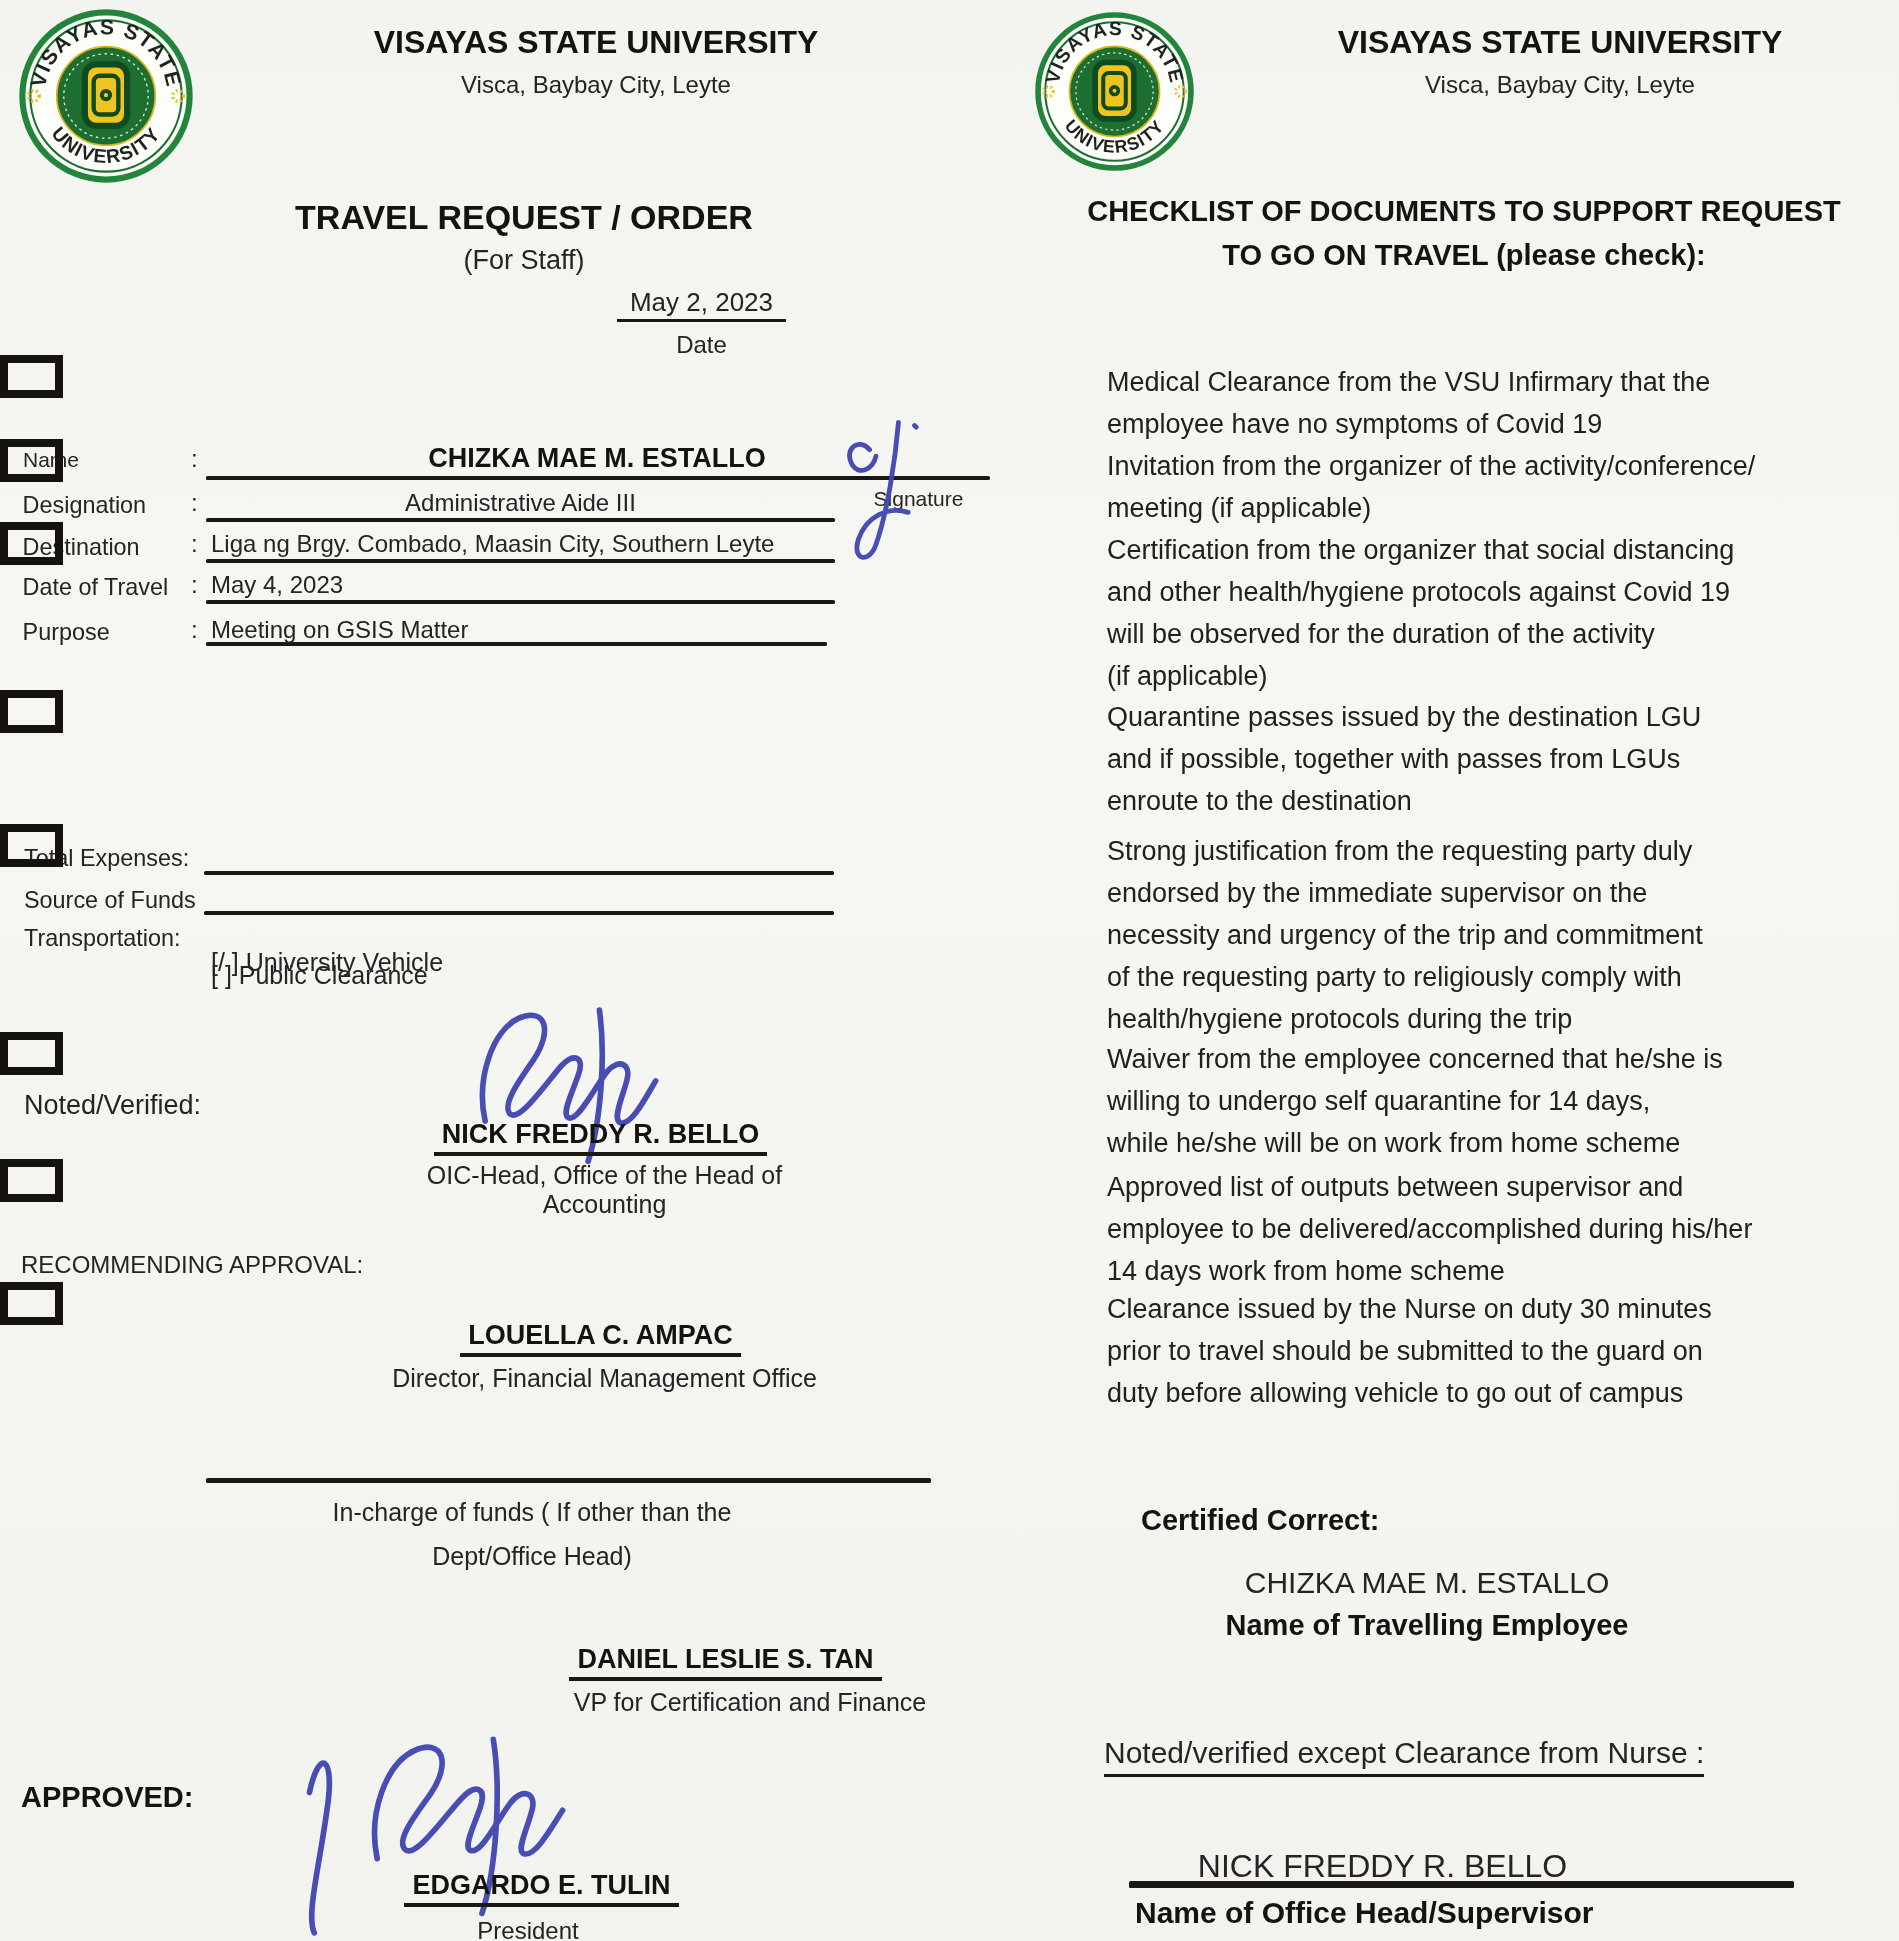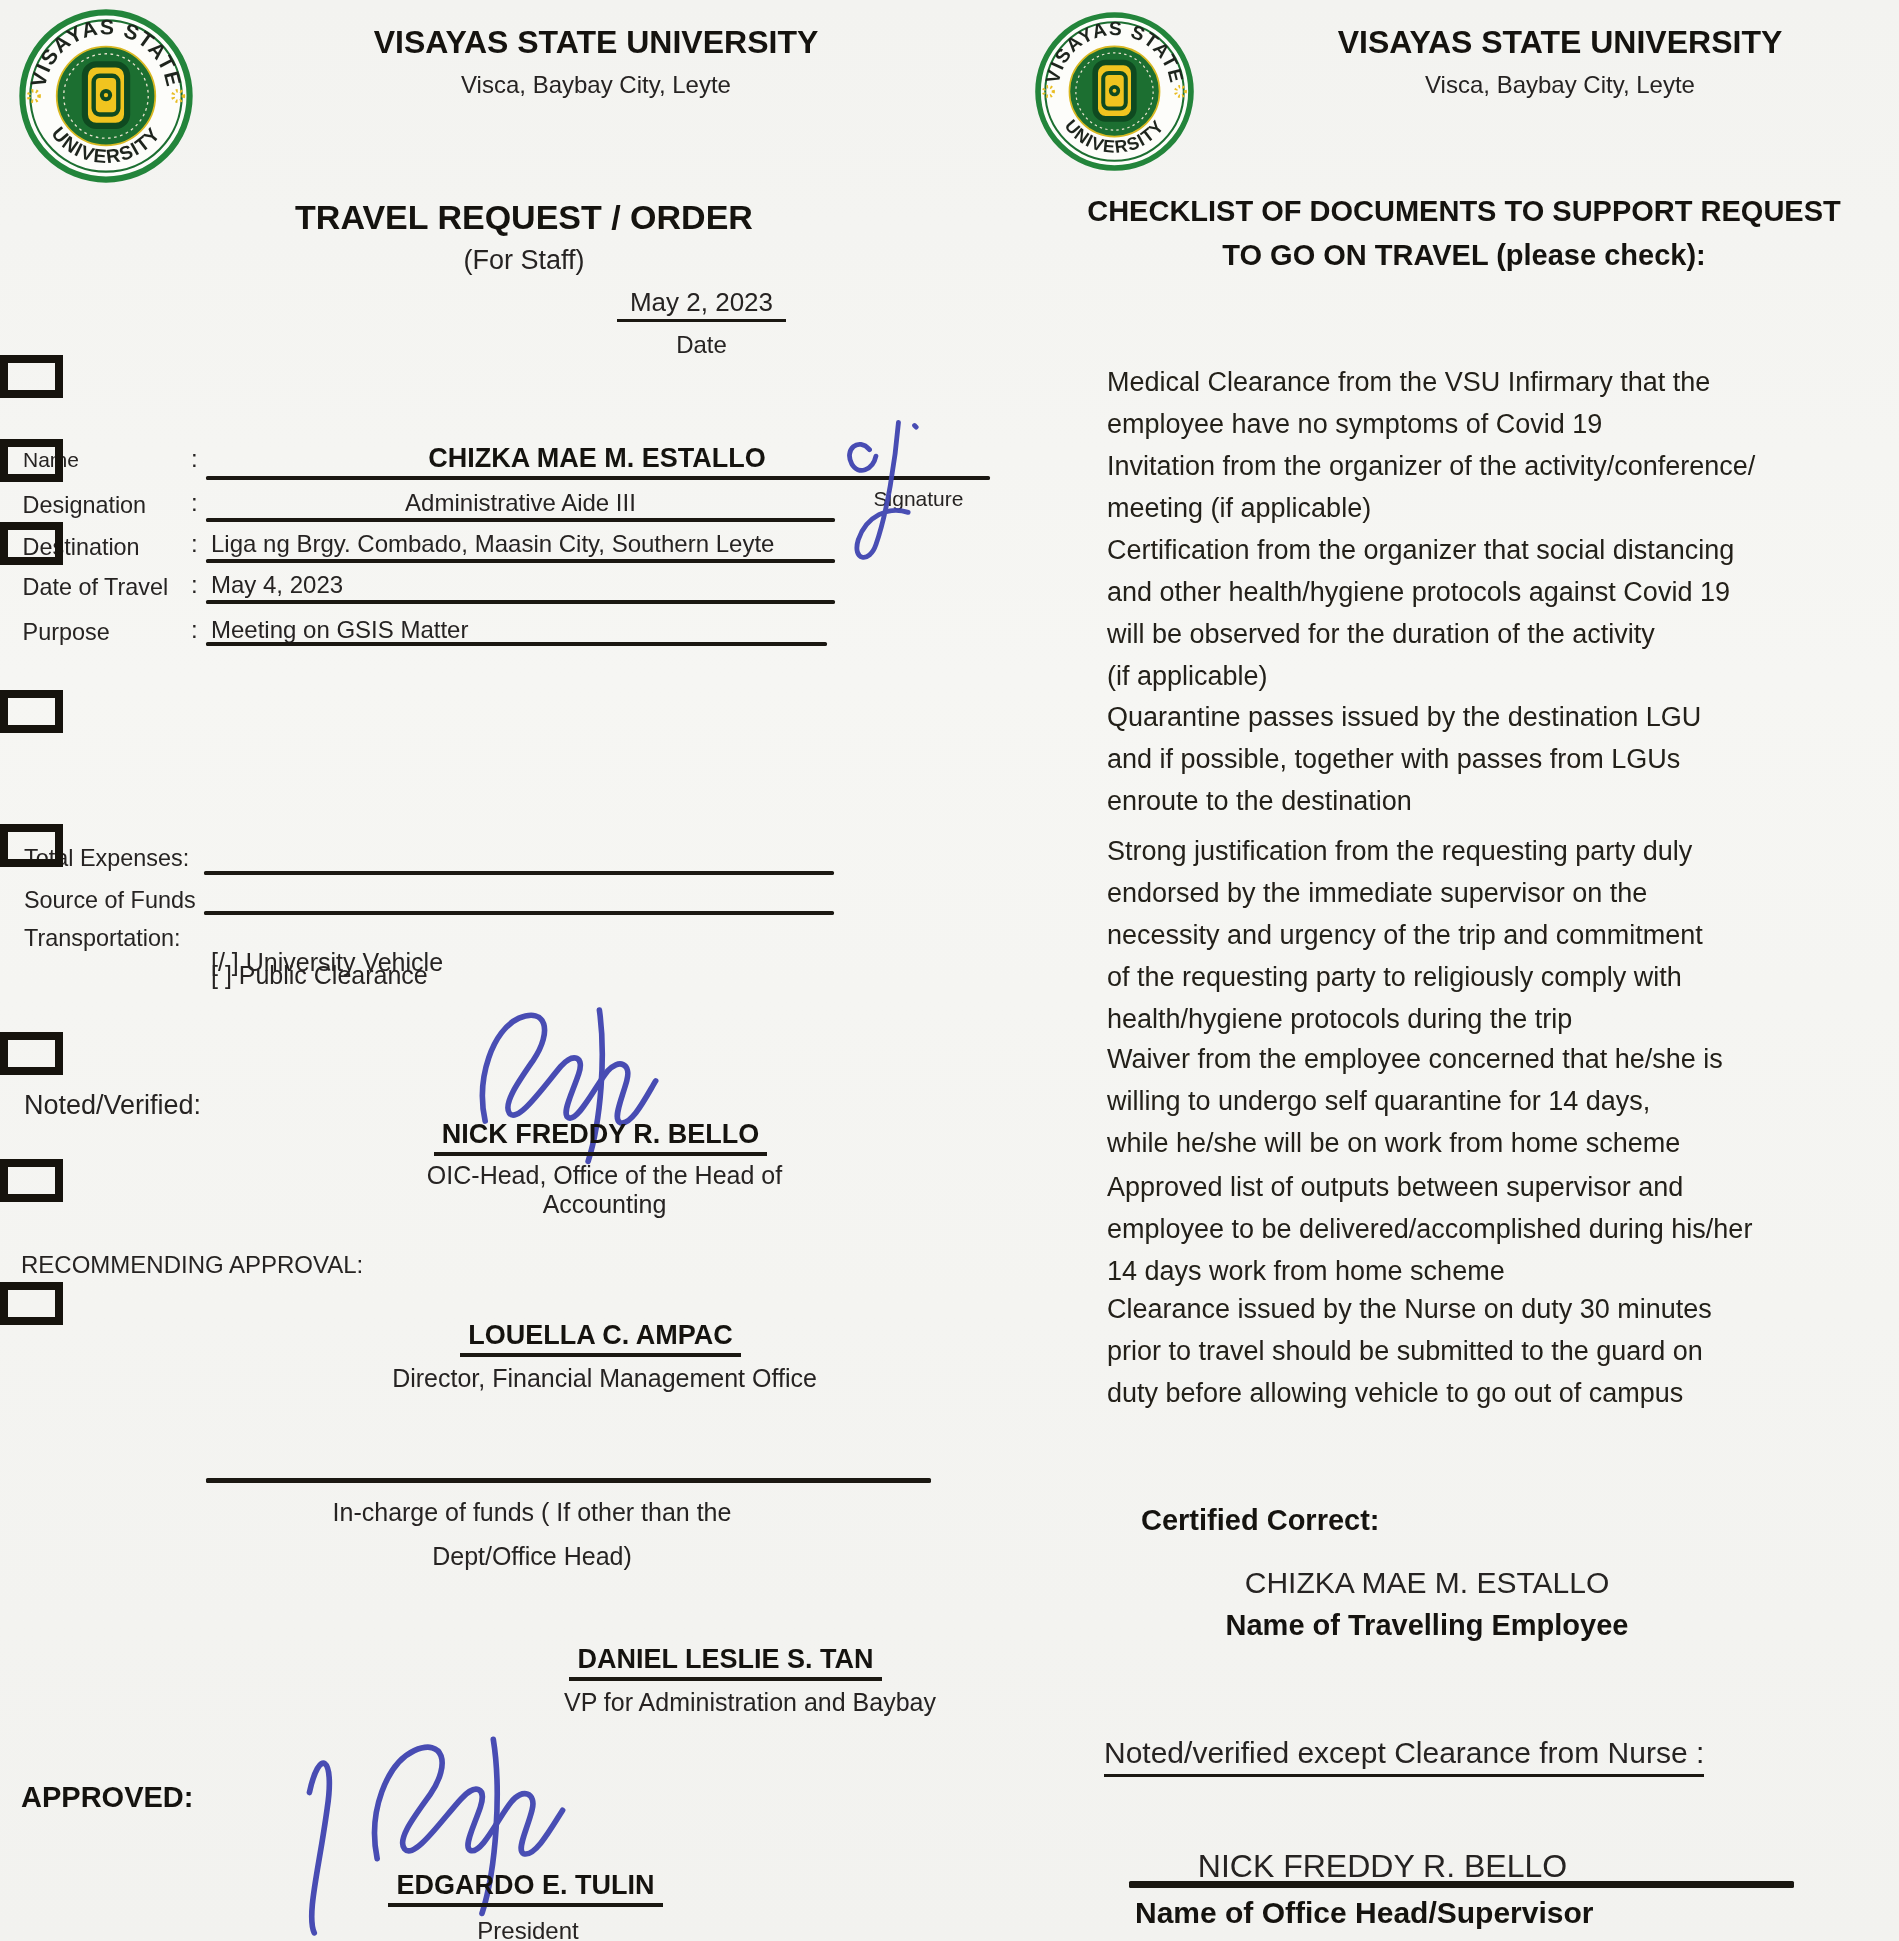--- a/index.html
+++ b/index.html
@@ -116,33 +116,33 @@
   <div class="abs" style="left:21px;top:1251px;font-size:24px;">RECOMMENDING APPROVAL:</div>
 
   <div class="abs ctr" style="left:419px;top:1320px;width:363px;font-size:27px;text-align:center;"><span class="uname b">LOUELLA C. AMPAC</span></div>
   <div class="abs ctr" style="left:379px;top:1364px;width:451px;font-size:25px;">Director, Financial Management Office</div>
 
   <div class="fline" style="left:206px;top:1478px;width:725px;height:4.8px;"></div>
   <div class="abs ctr pre" style="left:298px;top:1490px;width:468px;font-size:25px;line-height:44px;">In-charge of  funds ( If other than the
 Dept/Office Head)</div>
 
   <div class="abs ctr" style="left:540px;top:1644px;width:371px;font-size:27px;"><span class="uname b">DANIEL LESLIE S. TAN</span></div>
-  <div class="abs ctr" style="left:516px;top:1688px;width:468px;font-size:25px;">VP for Administration and Baybay</div>
+  <div class="abs ctr" style="left:516px;top:1688px;width:468px;font-size:25px;">VP for Certification and Finance</div>
 
   <div class="abs b" style="left:21px;top:1781px;font-size:29px;">APPROVED:</div>
 
   <svg class="abs" style="left:282px;top:1715px" width="379" height="226" viewBox="0 0 470 280">
     <g fill="none" stroke="#3f44b0" stroke-width="7" stroke-linecap="round" stroke-linejoin="round" opacity="0.95">
       <path d="M34,96 C46,40 66,50 56,116 C46,190 30,248 40,270"></path>
       <path d="M118,178 C106,120 130,60 164,44 C200,28 210,60 184,98 C164,126 142,154 152,166 C164,180 198,130 222,104 C240,84 254,90 246,114 C238,138 224,164 234,168 C248,172 268,128 284,108 C298,90 316,96 310,118 C304,142 290,168 300,172 C314,176 334,140 348,118"></path>
       <path d="M262,30 C272,92 266,190 248,246"></path>
     </g>
   </svg>
 
-  <div class="abs ctr" style="left:344px;top:1870px;width:363px;font-size:27px;"><span class="uname b">EDGARDO E. TULIN</span></div>
+  <div class="abs ctr" style="left:360px;top:1870px;width:363px;font-size:27px;"><span class="uname b">EDGARDO E. TULIN</span></div>
   <div class="abs ctr" style="left:387px;top:1917px;width:282px;font-size:24px;">President</div>
 
   <svg class="abs" style="left:1034px;top:11.3px" width="161" height="161" viewBox="0 0 200 200">
     <circle cx="100" cy="100" r="95" fill="#fdfdfa" stroke="#23853b" stroke-width="7"></circle>
     <circle cx="100" cy="100" r="86" fill="none" stroke="#1c6f31" stroke-width="2.5"></circle>
     <path id="lt2" d="M 30,100 A 70,70 0 0 1 170,100" fill="none"></path>
     <path id="lb2" d="M 24,100 A 76,76 0 0 0 176,100" fill="none"></path>
     <text font-size="24" font-weight="bold" fill="#1e241d" letter-spacing="1.5">
       <textPath href="#lt2" startOffset="50%" text-anchor="middle">VISAYAS STATE</textPath>
     </text>

